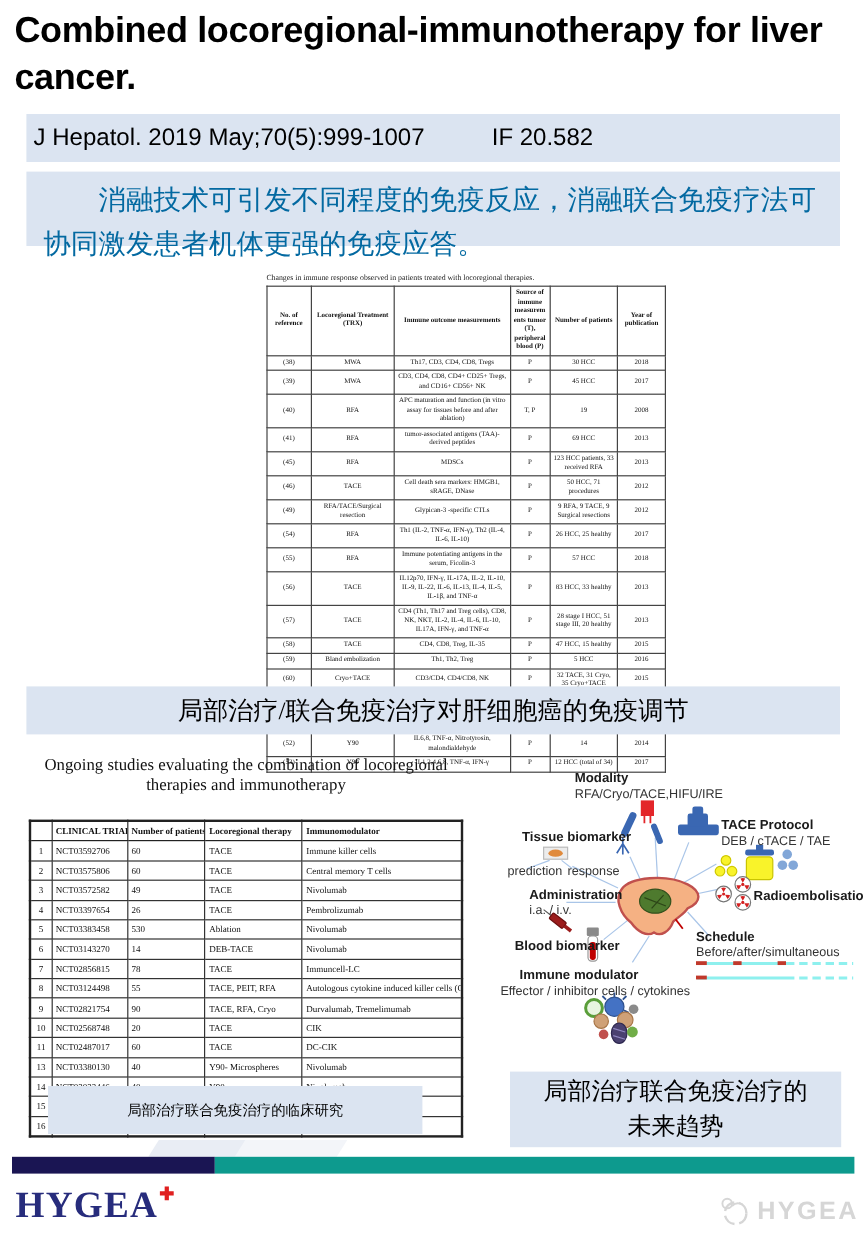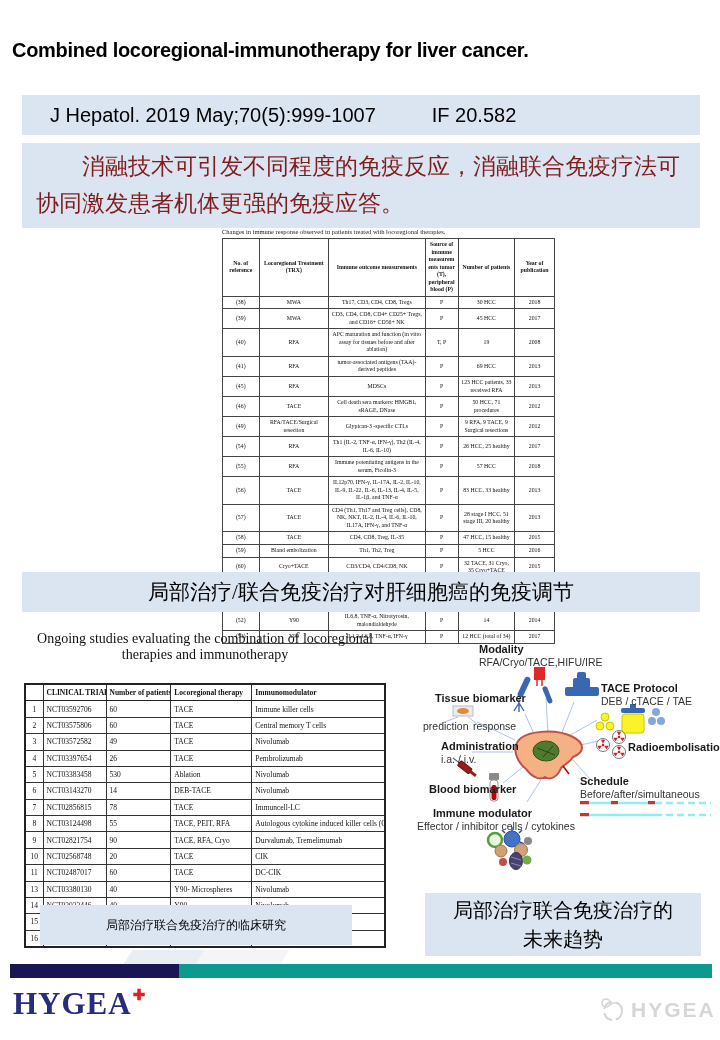--- a/index.html
+++ b/index.html
@@ -7,26 +7,26 @@
     --navy:#1a1553;
     --teal:#0d9a8e;
     --brand-navy:#272c7c;
     --brand-red:#e02020;
     --watermark-gray:#d6d6d6;
   }
   *{margin:0;padding:0;box-sizing:border-box;}
   html,body{width:720px;height:1040px;background:#fff;font-family:"Liberation Sans",sans-serif;}
   body{position:relative;overflow:hidden;}
 
-  .page-title{position:absolute;left:12px;top:6px;width:700px;font-size:20px;font-weight:700;line-height:1.3;color:#000;letter-spacing:-0.3px;margin-top:31px;}
-
-  .citation-bar{position:absolute;left:22px;top:95px;width:678px;height:40px;background:var(--highlight-bg);display:flex;align-items:center;font-size:20px;color:#000;padding-left:28px;}
+  .page-title{position:absolute;left:12px;top:6px;width:700px;font-size:30px;font-weight:700;line-height:1.3;color:#000;letter-spacing:-0.3px;}
+
+  .citation-bar{position:absolute;left:22px;top:95px;width:678px;height:40px;background:var(--highlight-bg);display:flex;align-items:center;font-size:20px;color:#000;padding-left:6px;}
   .citation-bar .if{margin-left:56px;}
 
-  .abstract-cn{position:absolute;left:22px;top:143px;width:678px;height:85px;background:var(--highlight-bg);font-family:"Liberation Serif",serif;font-size:23px;line-height:1.6;color:#7f1d1d;padding:6px 14px 0 14px;}
+  .abstract-cn{position:absolute;left:22px;top:143px;width:678px;height:62px;background:var(--highlight-bg);font-family:"Liberation Serif",serif;font-size:23px;line-height:1.6;color:#0369a1;padding:6px 14px 0 14px;}
   .abstract-cn p{text-indent:2em;}
 
   
   .paper1{position:absolute;left:222px;top:228px;width:333px;font-family:"Liberation Serif",serif;}
   .paper1 .ptitle{font-size:6.5px;color:#222;margin-bottom:3px;}
   table.mini{width:100%;border-collapse:collapse;table-layout:fixed;font-family:"Liberation Serif",serif;}
   table.mini th,table.mini td{border:1px solid #444;font-size:5.8px;line-height:1.3;padding:2px 2px;text-align:center;vertical-align:middle;color:#111;word-wrap:break-word;}
   table.mini th{font-weight:700;}
   table.mini{border:1.5px solid #333;}
   table.mini tr.group-sep td{border-top:2px solid #333;}

